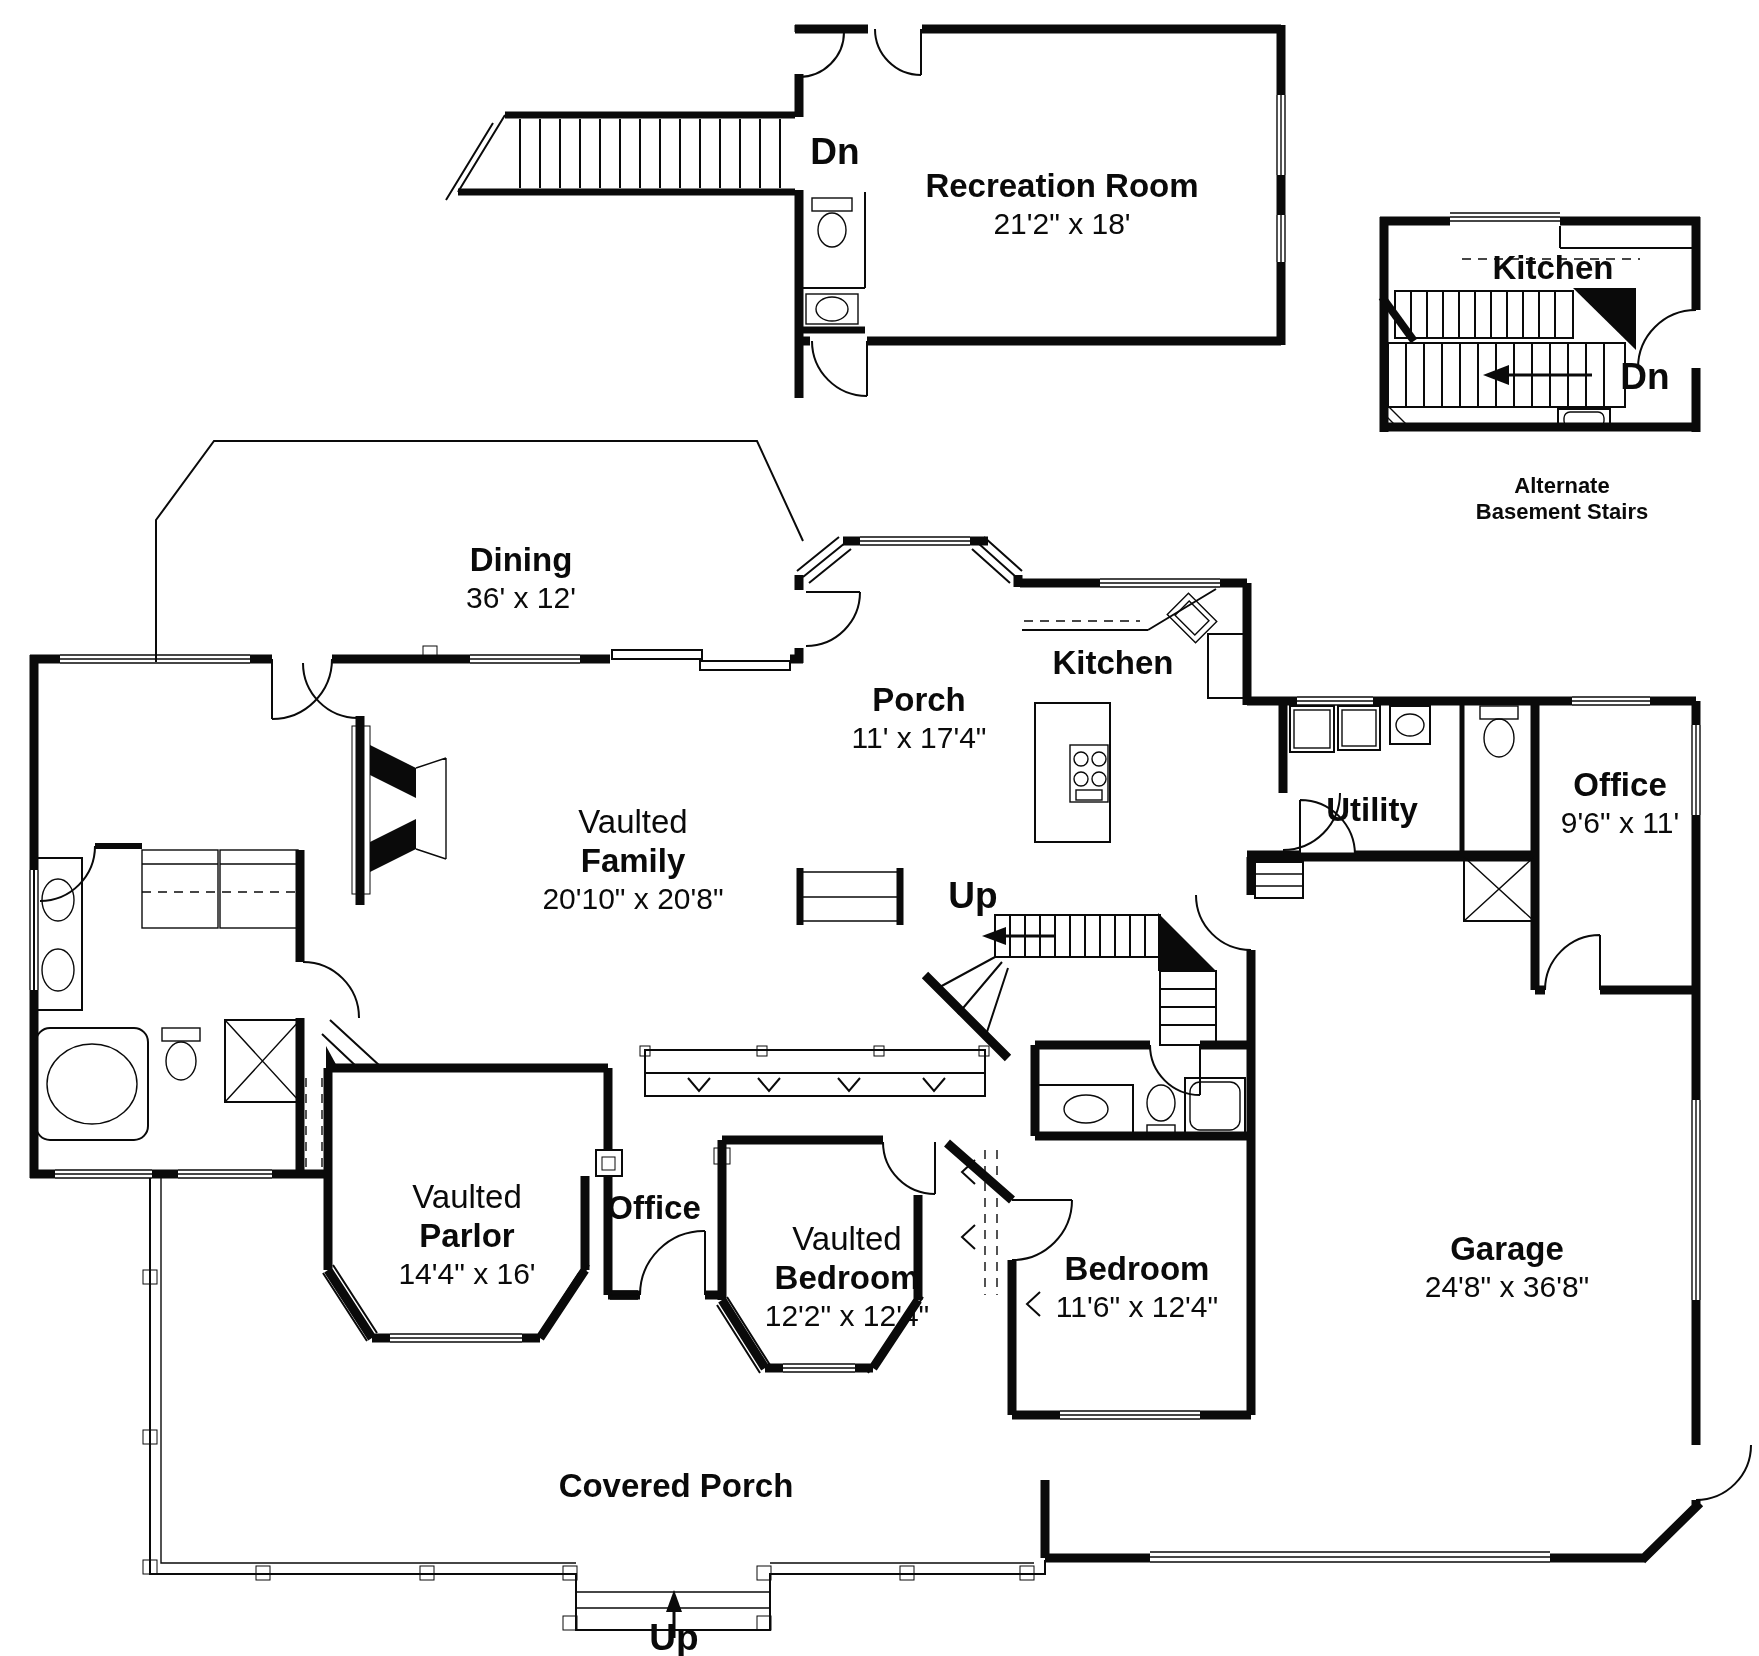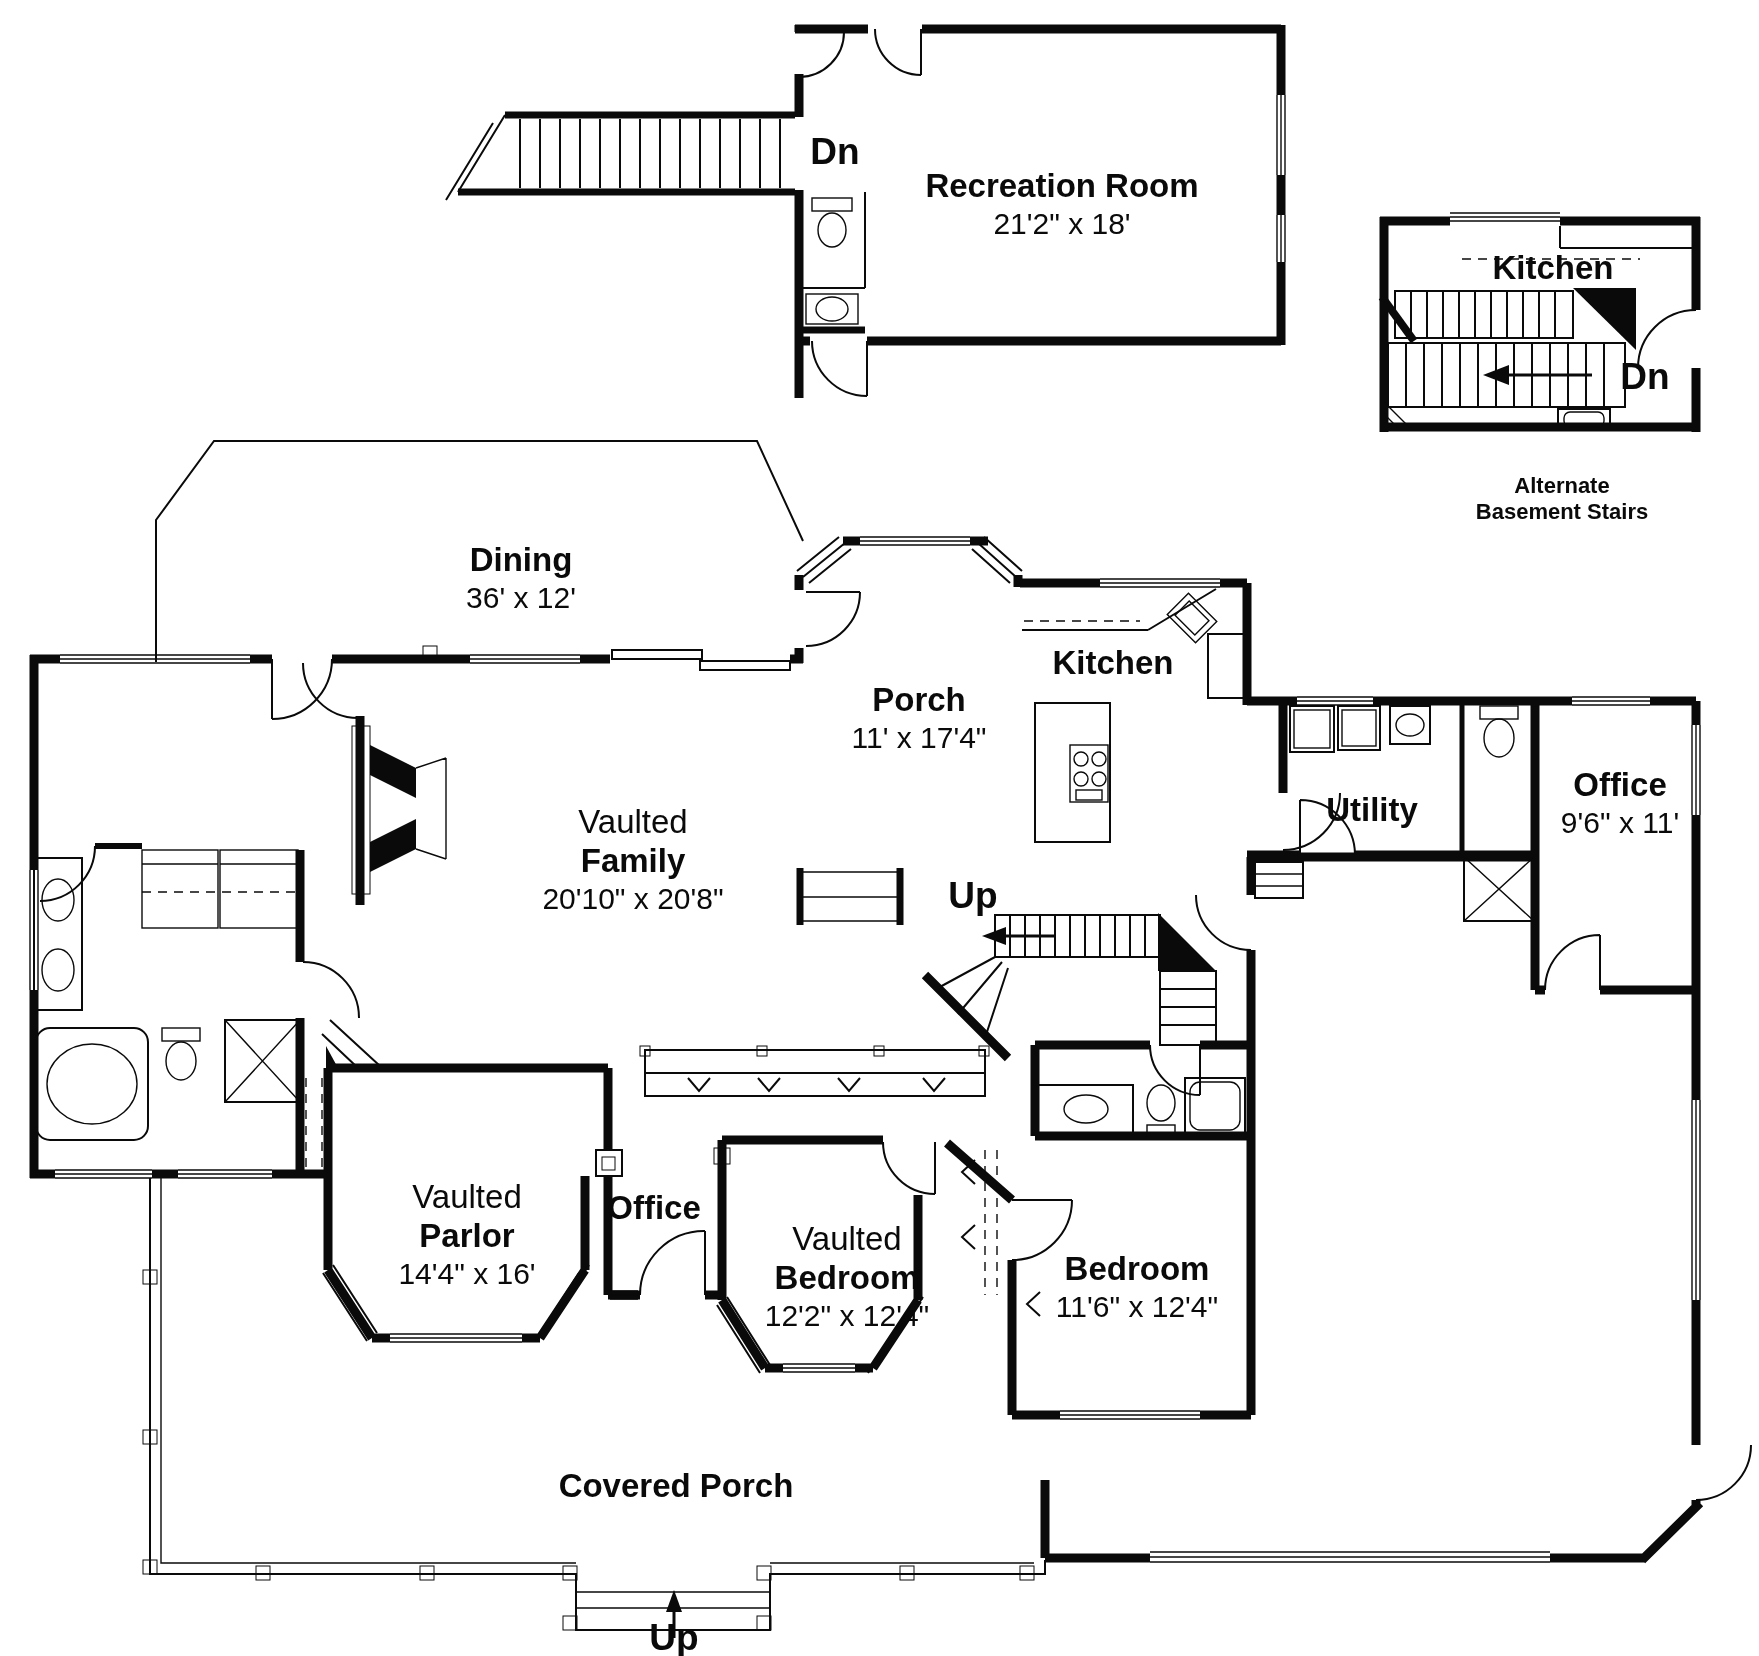--- a/index.html
+++ b/index.html
@@ -333,20 +333,24 @@
 </div>
 <div class="lbl" style="left:847px;top:1263px">
   <span class="pfx">Vaulted</span>
   <span class="nm">Bedroom</span>
   <span class="dim">12'2" x 12'4"</span>
 </div>
 <div class="lbl" style="left:1137px;top:1287px">
   <span class="nm">Bedroom</span>
   <span class="dim">11'6" x 12'4"</span>
 </div>
+<div class="lbl" style="left:1507px;top:1267px">
+  <span class="nm">Garage</span>
+  <span class="dim">24'8" x 36'8"</span>
+</div>
 <div class="lbl" style="left:676px;top:1486px">
   <span class="nm">Covered Porch</span>
 </div>
 <div class="lbl" style="left:674px;top:1638px">
   <span class="updn">Up</span>
 </div>
 
 </div>
 
 </body></html>

